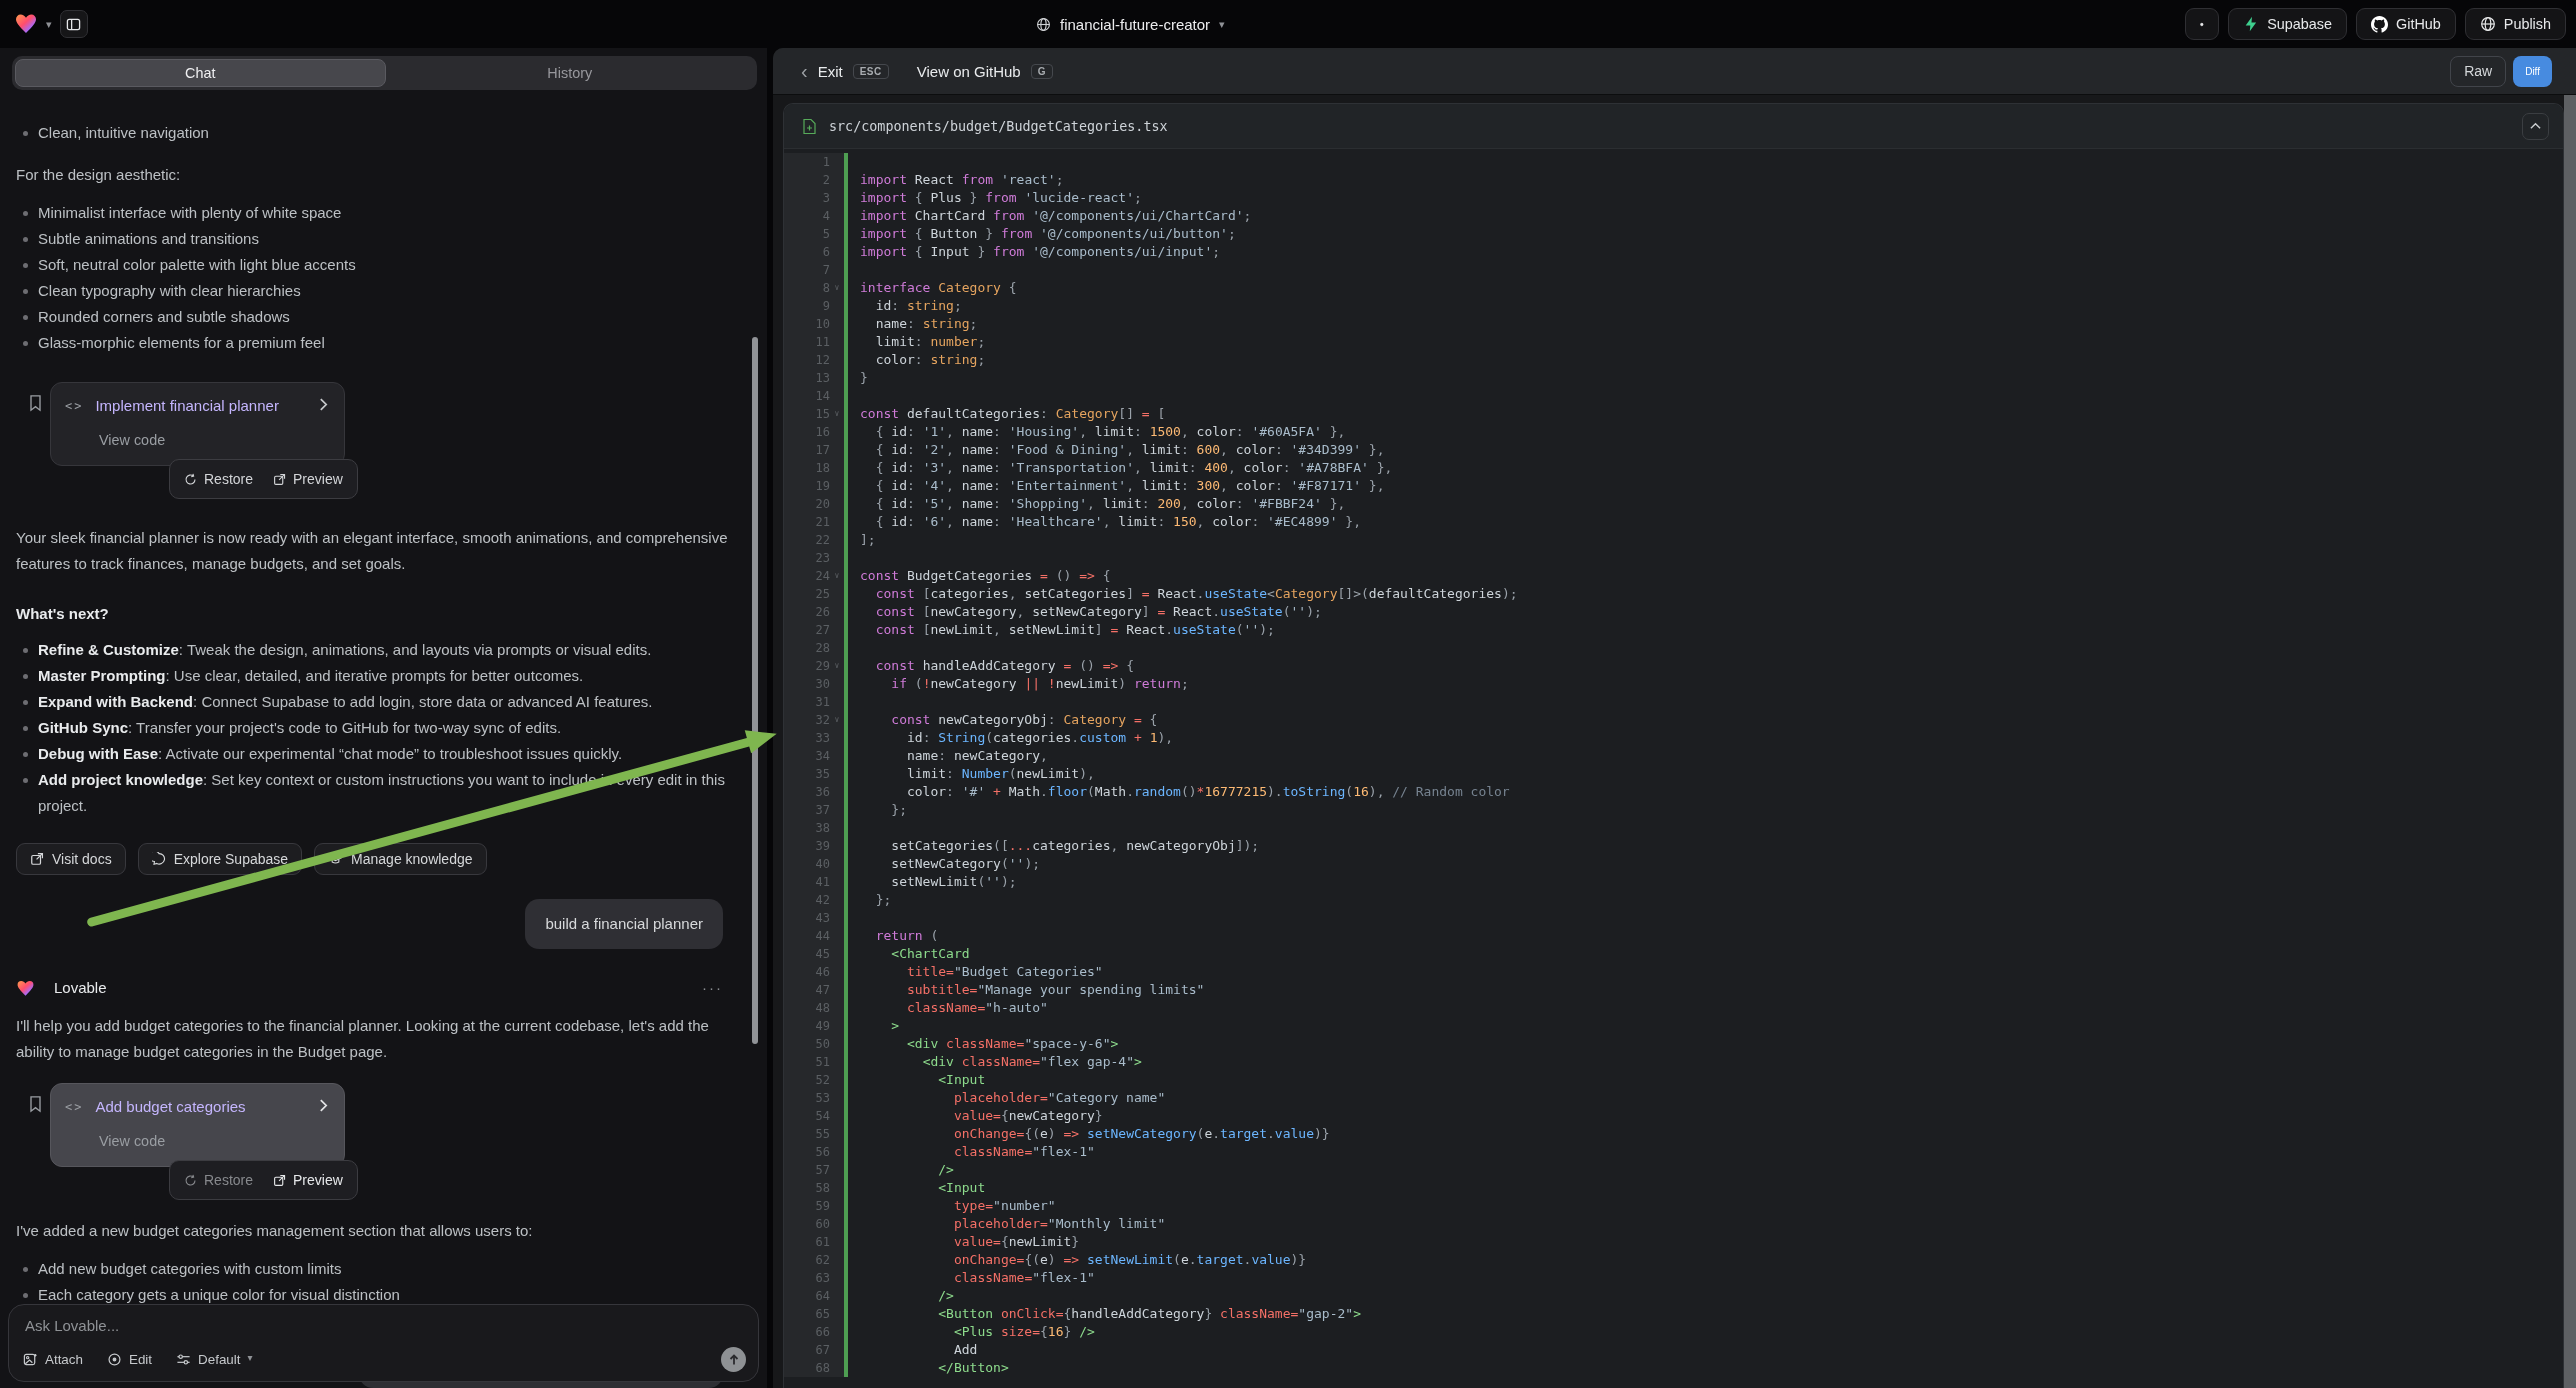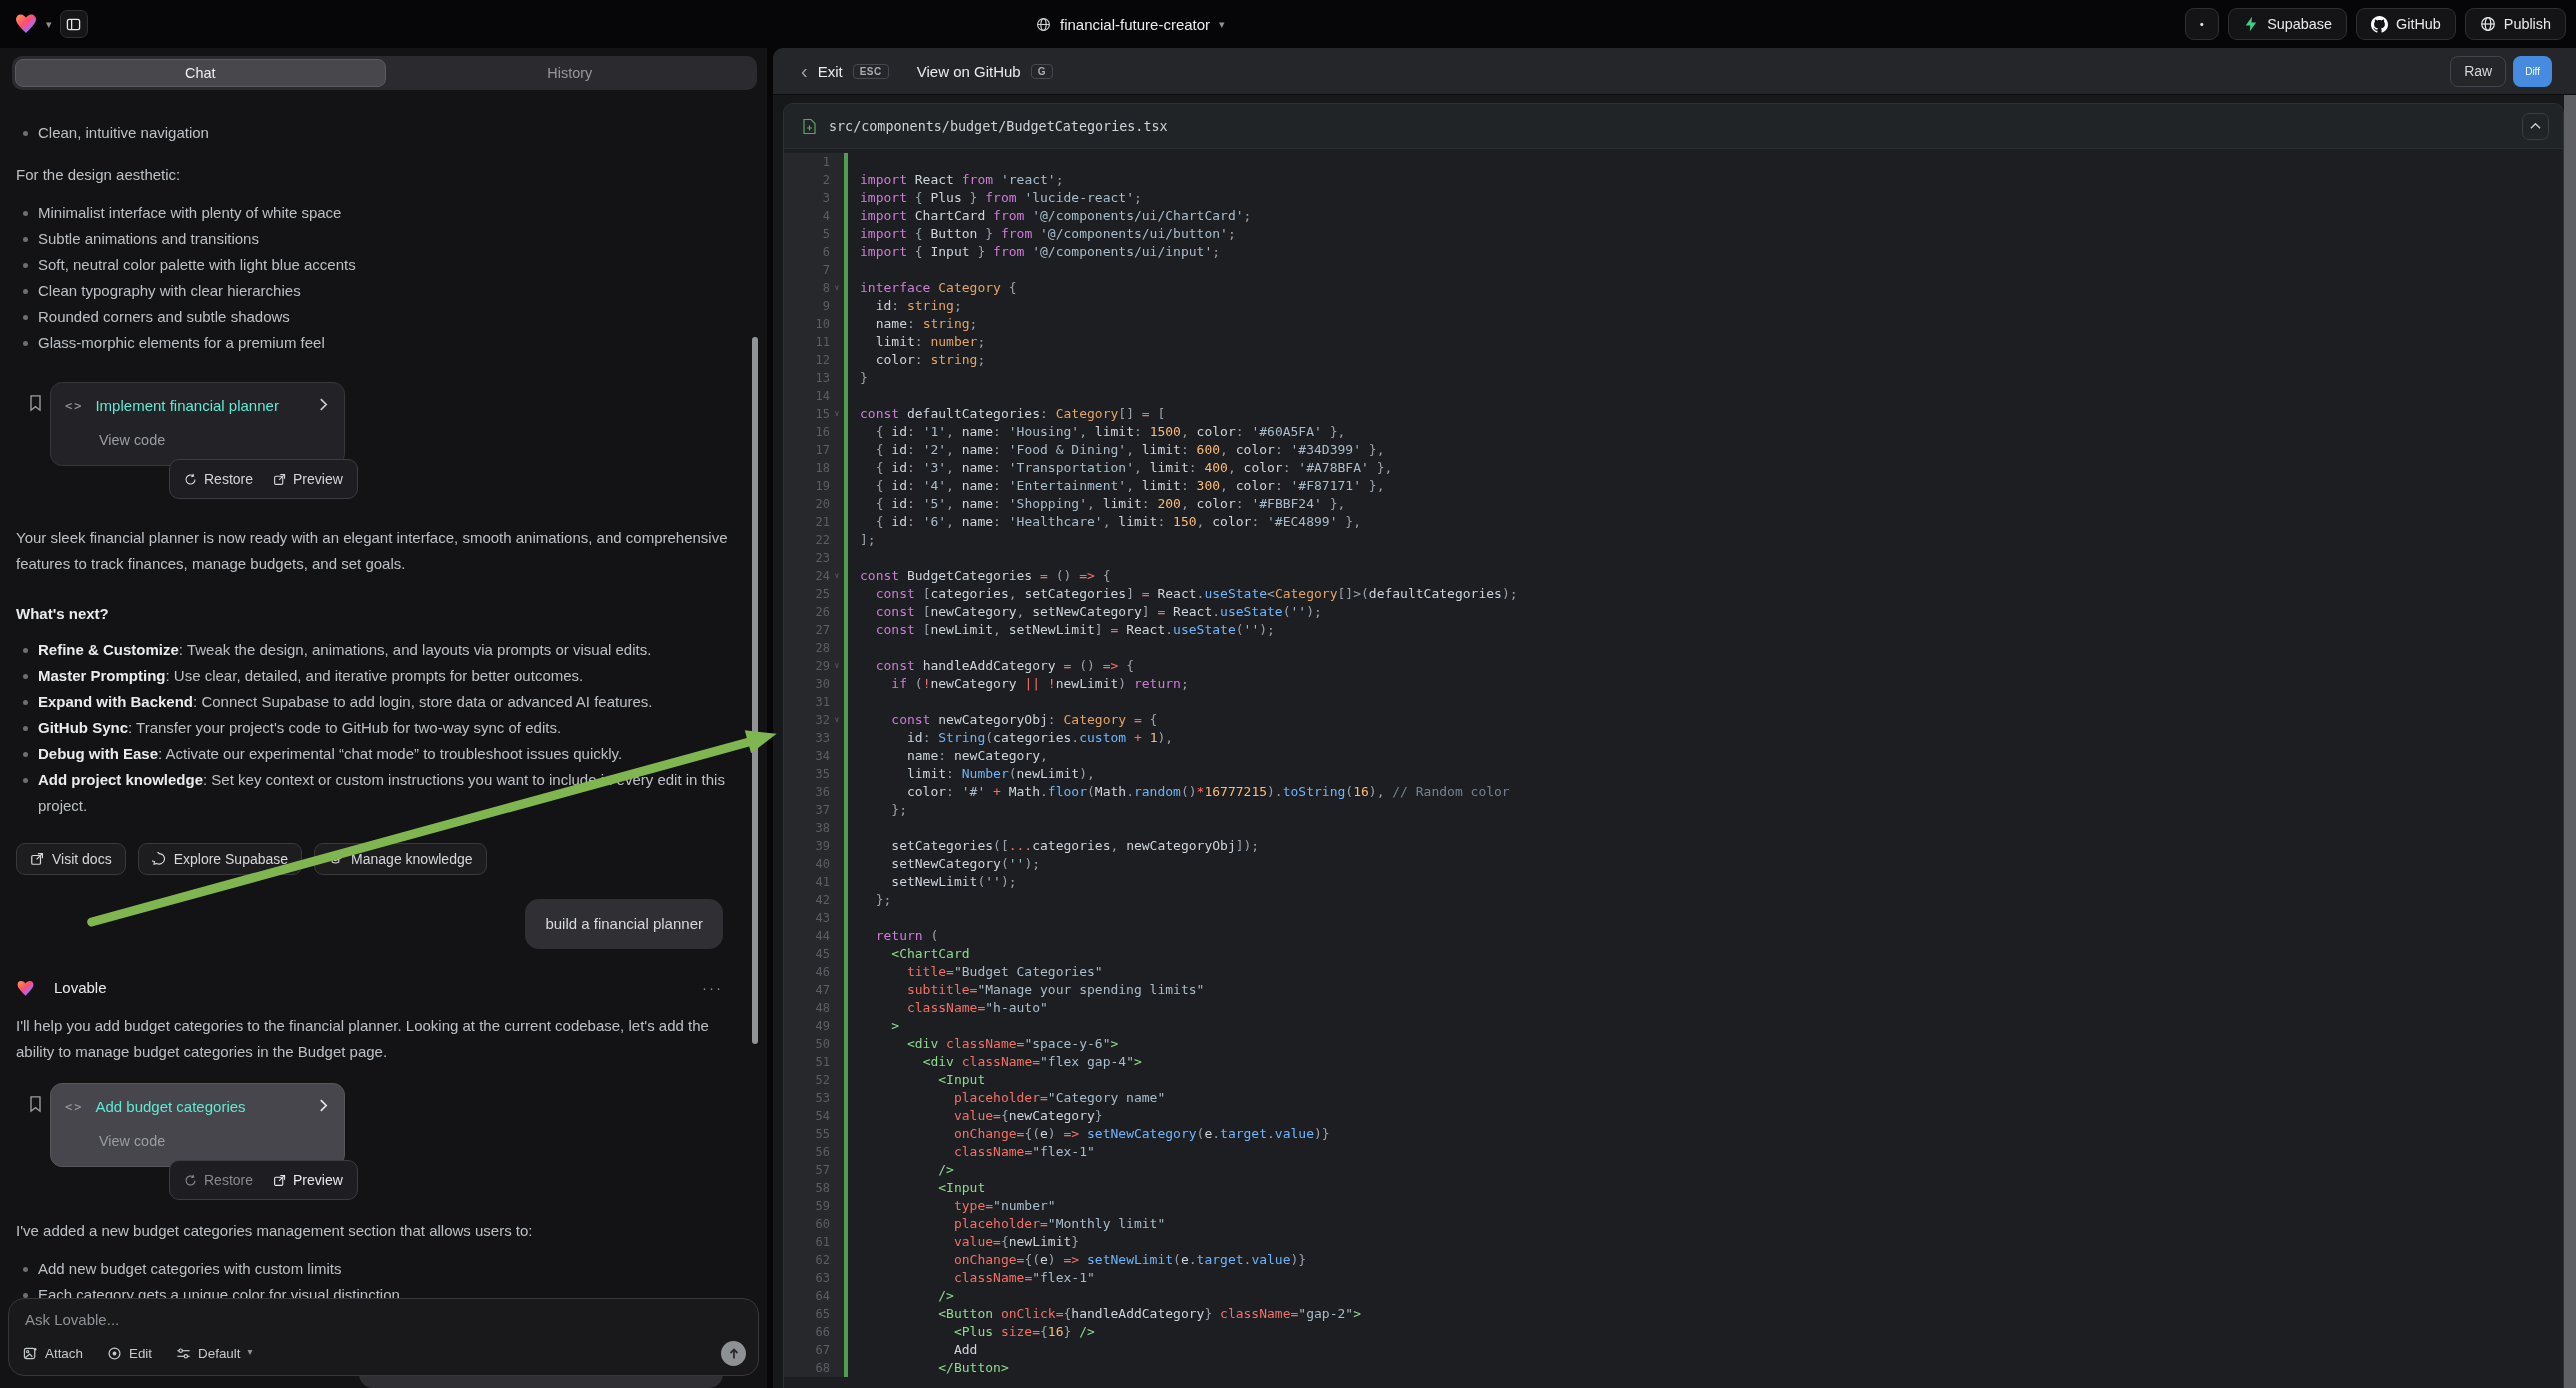--- a/index.html
+++ b/index.html
@@ -29,36 +29,36 @@
   .para { margin-top:16px; }
   .bold-head { margin-top:24px; color:#e9ebed; font-weight:bold; }
   .wn li b { color:#e9ebed; }
 
   .tool-row { position:relative; margin-top:26px; padding-left:34px; }
   .bookmark { position:absolute; left:12px; top:12px; color:#9a9ea3; }
   .tool-card { display:inline-block; background:#232327; border:1px solid #36363b; border-radius:12px; padding:10px 16px 12px 14px; min-width:295px; cursor:pointer; }
   .tool-card.selected { background:#46464c; border-color:#56565c; }
   .tc-row1 { display:flex; align-items:center; gap:12px; }
   .tc-code { font-family:"DejaVu Sans Mono",monospace; font-size:12px; color:#9a9ea3; letter-spacing:2px; }
-  .tc-title { color:#5eead4; font-size:15px; flex:1; padding-right:14px; }
+  .tc-title { color:#c4b5fd; font-size:15px; flex:1; padding-right:14px; }
   .tc-chev { color:#c6c8cb; }
   .tc-view { margin:8px 0 0 34px; color:#9a9ea3; font-size:14.4px; cursor:pointer; }
   .pill { position:relative; z-index:3; display:inline-flex; align-items:center; gap:20px; margin:-7px 0 0 119px; background:#1e1e22; border:1px solid #3c3c41; border-radius:10px; padding:6px 14px; font-size:14px; color:#d3d5d8; }
   .pill .dim { color:#87898d; }
   .pill span, .pill svg { vertical-align:middle; }
   .pill .item { display:flex; align-items:center; gap:7px; cursor:pointer; }
 
   .actions { display:flex; gap:12px; margin-top:24px; }
   .action-btn { height:32px; display:flex; align-items:center; gap:8px; padding:0 13px; background:#1d1d20; border:1px solid #38383d; border-radius:9px; color:#d6d8da; font-size:14px; cursor:pointer; }
 
   .bubble { display:block; width:fit-content; margin:24px 14px 0 auto; background:#2f2f34; border-radius:14px; padding:12px 20px; color:#d7d9db; }
   .lovable-row { display:flex; align-items:center; gap:19px; margin-top:26px; color:#e9ebed; }
   .lovable-row .menu { margin-left:auto; margin-right:14px; color:#8b8e92; letter-spacing:2px; cursor:pointer; font-size:15px; }
 
-  .composer { position:absolute; left:8px; bottom:12px; width:751px; height:78px; background:#19191c; border:1px solid #36363b; border-radius:16px; padding:12px 14px 10px 16px; }
+  .composer { position:absolute; left:8px; bottom:6px; width:751px; height:78px; background:#19191c; border:1px solid #36363b; border-radius:16px; padding:12px 14px 10px 16px; }
   .composer input { width:96%; background:transparent; border:none; outline:none; font-size:15px; color:#e2e4e6; font-family:"Liberation Sans",sans-serif; }
   .composer input::placeholder { color:#8f9296; }
   .composer-row { position:absolute; left:14px; bottom:9px; right:12px; display:flex; align-items:center; gap:24px; font-size:13.4px; color:#c6c9cc; }
   .comp-item { display:flex; gap:7px; cursor:pointer; }
   .send-btn { margin-left:auto; width:25px; height:25px; border-radius:50%; background:#8e9194; display:flex; align-items:center; justify-content:center; cursor:pointer; }
 
   
   .panel-right { position:absolute; left:773px; top:48px; width:1803px; height:1340px; background:#17181a; border-radius:10px 0 0 0; overflow:hidden; }
   .cv-header { height:47px; background:#242629; border-bottom:1px solid #0c0d0e; display:flex; align-items:center; padding:0 10px 0 28px; font-size:15px; color:#e9ebed; }
   .cv-header .chev-back { color:#9ca0a4; font-size:20px; margin-right:10px; }

